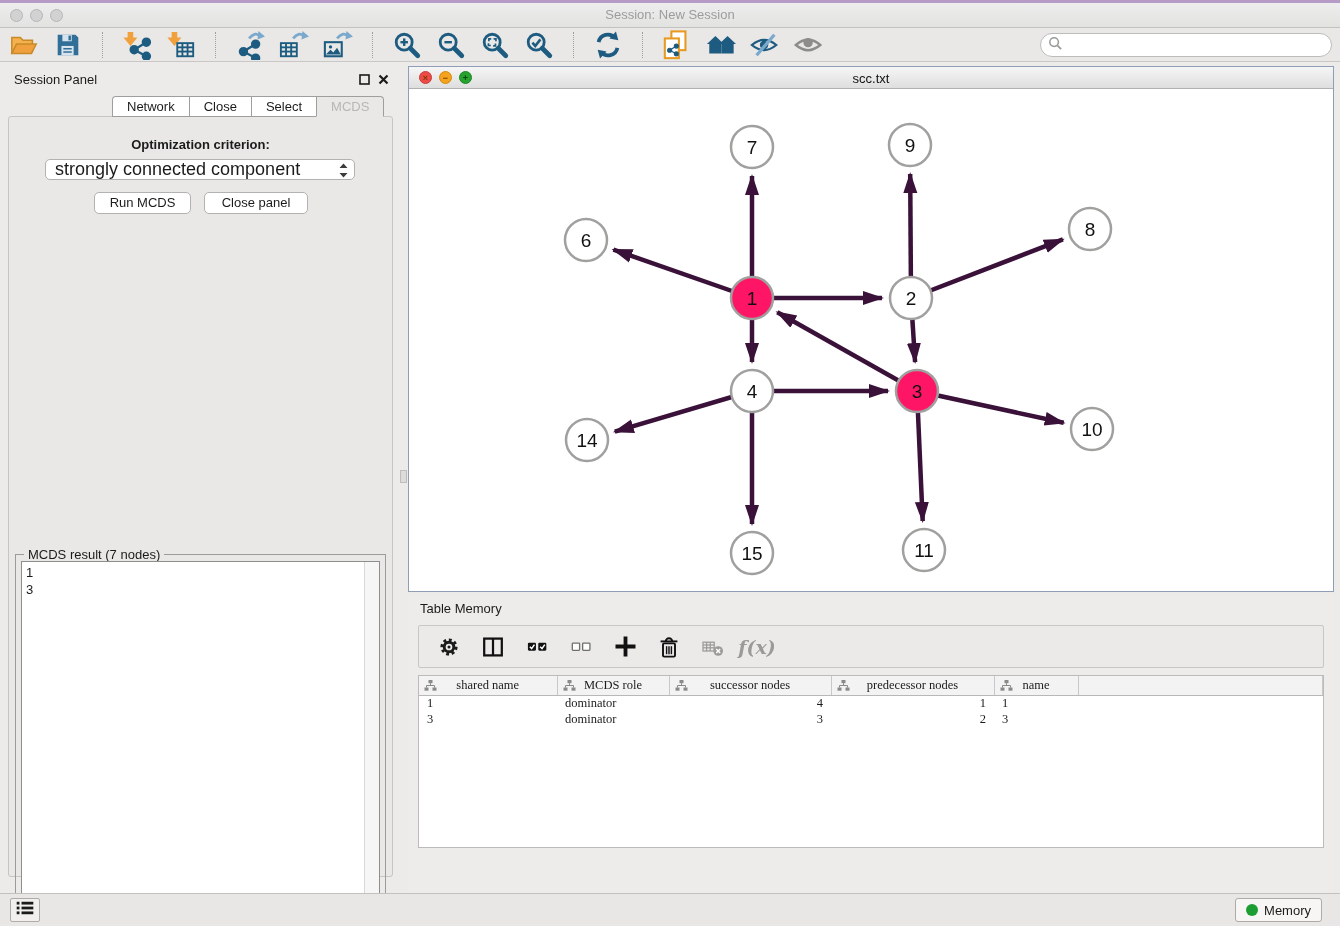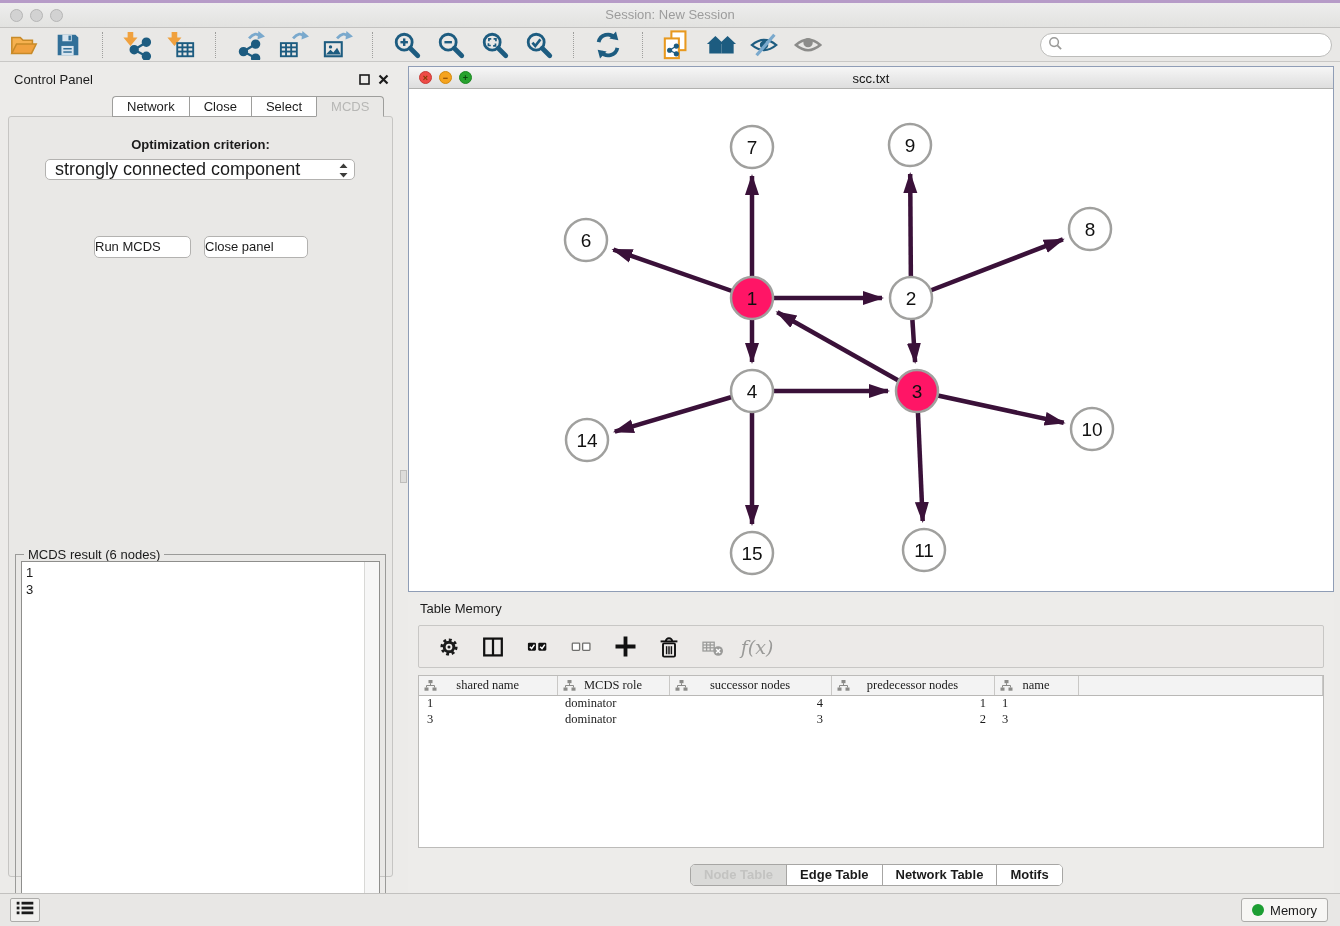--- a/index.html
+++ b/index.html
@@ -38,21 +38,21 @@
   .ctab:first-child{border-top-left-radius:4px;}
   .ctab:last-child{border-right:1px solid #9e9e9c;border-top-right-radius:4px;}
   .ctab.active{background:#e9e8e6;color:#b7b7b5;border-bottom:1px solid #e9e8e6;}
   #cp-body{position:absolute;left:8px;top:54px;width:385px;height:761px;background:#e9e8e6;
     border:1px solid #c6c5c3;border-radius:3px;}
   #opt-label{position:absolute;left:0;width:100%;top:20px;text-align:center;font-size:13px;font-weight:bold;}
   #criterion{position:absolute;left:36px;top:42px;width:310px;height:21px;background:#fff;
     border:1px solid #b3b2b0;border-radius:5px;font-size:18px;line-height:19px;padding-left:9px;}
   #criterion .stepper{position:absolute;right:4px;top:2px;}
   .pbtn{position:absolute;top:75px;height:22px;background:#fff;border:1px solid #b3b2b0;
-    border-radius:5px;font-size:13px;line-height:20px;margin-top:44px;}
+    border-radius:5px;font-size:13px;text-align:center;line-height:20px;}
   #mcds-group{position:absolute;left:6px;top:437px;width:371px;height:372px;border:1px solid #9b9b99;}
   #mcds-legend{position:absolute;left:8px;top:-8px;background:#e9e8e6;padding:0 4px;font-size:13px;}
   #mcds-text{position:absolute;left:5px;top:6px;right:5px;bottom:5px;background:#fff;
     border:1px solid #8e8e8c;font-size:13px;line-height:17px;padding:2px 0 0 4px;}
   #mcds-scroll{position:absolute;right:0;top:0;width:15px;height:100%;background:#f6f6f6;border-left:1px solid #d8d8d6;}
 
   
   #vsplit-grip{position:absolute;left:400px;top:470px;width:7px;height:13px;background:#dddcda;
     border:1px solid #bebdbb;}
   #hsplit-grip{position:absolute;left:860px;top:585px;width:12px;height:7px;background:#d9d8d6;
@@ -66,42 +66,42 @@
   .ntl{position:absolute;top:4px;width:13px;height:13px;border-radius:50%;
     display:flex;align-items:center;justify-content:center;font-size:9px;font-weight:bold;color:#7b3c00;}
   #netwin-title{position:absolute;left:0;right:0;top:4px;text-align:center;font-size:13px;color:#111;}
   #graph-canvas{position:absolute;left:0;top:22px;width:924px;height:502px;background:#fff;}
 
   
   #table-panel{position:absolute;left:408px;top:595px;width:926px;height:298px;background:#edecea;}
   #tp-title{position:absolute;left:12px;top:6px;font-size:13px;}
   #tp-toolbar{position:absolute;left:10px;top:30px;width:906px;height:43px;background:#eceae8;
     border:1px solid #c8c7c5;border-radius:2px;display:flex;align-items:center;gap:16px;padding-left:16px;}
-  .ttico{width:28px;height:28px;display:flex;align-items:center;justify-content:center;}
+  .ttico{width:28px;height:28px;display:flex;align-items:center;justify-content:center;font-weight:bold;}
   #fx-label{font-size:19px;color:#9a9a98;font-family:"DejaVu Serif",serif;font-style:italic;}
   #tp-table-box{position:absolute;left:10px;top:80px;width:906px;height:173px;background:#fff;
     border:1px solid #bcbbb9;overflow:hidden;font-family:Liberation Serif, serif;}
   table{border-collapse:collapse;table-layout:fixed;width:100%;}
   th{height:19px;background:#f3f3f3;border-right:1px solid #c9c8c6;border-bottom:1px solid #b9b8b6;
      font-size:12.5px;font-weight:normal;position:relative;padding:0;}
   th .hicon{position:absolute;left:5px;top:3px;}
   td{height:16px;font-size:12.5px;padding:0 8px;white-space:nowrap;overflow:hidden;}
   .btabs{position:absolute;left:282px;top:269px;display:flex;border:1px solid #a7a6a4;border-radius:5px;
      overflow:hidden;background:#fff;}
   .btab{height:20px;padding:0 13px;font-size:13px;font-weight:bold;line-height:20px;background:#fff;
      border-right:1px solid #a7a6a4;}
   .btab:last-child{border-right:none;}
   .btab.active{background:#dadad8;color:#c3c3c1;font-weight:bold;}
 
   
   #statusbar{position:absolute;left:0;top:893px;width:1340px;height:33px;background:#e8e7e5;
     border-top:1px solid #c2c1bf;}
   #list-btn{position:absolute;left:10px;top:4px;width:30px;height:24px;background:#f1f0ee;
     border:1px solid #adacaa;border-radius:2px;display:flex;align-items:center;justify-content:center;}
-  #memory-btn{position:absolute;right:12px;top:4px;height:24px;background:#f7f6f4;border:1px solid #adacaa;
+  #memory-btn{position:absolute;right:18px;top:4px;height:24px;background:#f7f6f4;border:1px solid #adacaa;
     border-radius:3px;display:flex;align-items:center;gap:6px;padding:0 10px;font-size:13px;}
   #memory-dot{width:12px;height:12px;border-radius:50%;}
 </style>
 </head>
 <body>
 
 <div id="app">
 
   <div id="titlebar">
     <div class="tl" style="left:10px"></div>
@@ -275,21 +275,21 @@
         <svg width="15" height="15" viewBox="0 0 16 16">
             <circle cx="6.5" cy="6.5" r="4.6" fill="none" stroke="#9a9a98" stroke-width="1.6"></circle>
             <line x1="10" y1="10" x2="14" y2="14" stroke="#9a9a98" stroke-width="1.8"></line>
           </svg>
       </span>
       <input placeholder="" style="">
     </div>
   </div>
 
   <div id="control-panel">
-    <div id="cp-title">Control Panel</div>
+    <div id="cp-title">Session Panel</div>
     <div class="winbtn" style="left:358px">
       <svg width="11" height="11" viewBox="0 0 11 11">
           <rect x="1" y="1" width="9" height="9" fill="none" stroke="#1b1b1b" stroke-width="1.6"></rect>
         </svg>
     </div>
     <div class="winbtn" style="left:377px">
       <svg width="11" height="11" viewBox="0 0 11 11">
           <path d="M1.5 1.5 L9.5 9.5 M9.5 1.5 L1.5 9.5" stroke="#1b1b1b" stroke-width="2.2"></path>
         </svg>
     </div>
@@ -305,21 +305,21 @@
         <span>strongly connected component</span>
         <span class="stepper">
           <svg width="13" height="17" viewBox="0 0 13 17">
               <path d="M2.5 6 L6.5 1.5 L10.5 6 z M2.5 11 L6.5 15.5 L10.5 11 z" fill="#3c3c3a"></path>
             </svg>
         </span>
       </div>
       <div class="pbtn" style="left:85px;width:97px">Run MCDS</div>
       <div class="pbtn" style="left:195px;width:104px">Close panel</div>
       <div id="mcds-group">
-        <div id="mcds-legend">MCDS result (6 nodes)</div>
+        <div id="mcds-legend">MCDS result (7 nodes)</div>
         <div id="mcds-text">
           <div id="mcds-lines">
               <div>1</div>
               <div>3</div>
             </div>
           <div id="mcds-scroll"></div>
         </div>
       </div>
     </div>
   </div>
@@ -511,26 +511,20 @@
               <td style="text-align: left;">3</td>
               <td style="text-align: left;">dominator</td>
               <td style="text-align: right;">3</td>
               <td style="text-align: right;">2</td>
               <td style="text-align: left;">3</td>
               <td></td>
             </tr>
           </tbody>
       </table>
     </div>
-    <div class="btabs">
-        <div class="btab active">Node Table</div>
-        <div class="btab">Edge Table</div>
-        <div class="btab">Network Table</div>
-        <div class="btab">Motifs</div>
-      </div>
   </div>
 
   <div id="statusbar">
     <div id="list-btn">
       <span>
         <svg width="18" height="16" viewBox="0 0 26 22">
             <g fill="#1b1b1b">
               <rect x="1" y="2" width="4" height="4"></rect>
               <rect x="8" y="2" width="17" height="4"></rect>
               <rect x="1" y="9" width="4" height="4"></rect>

